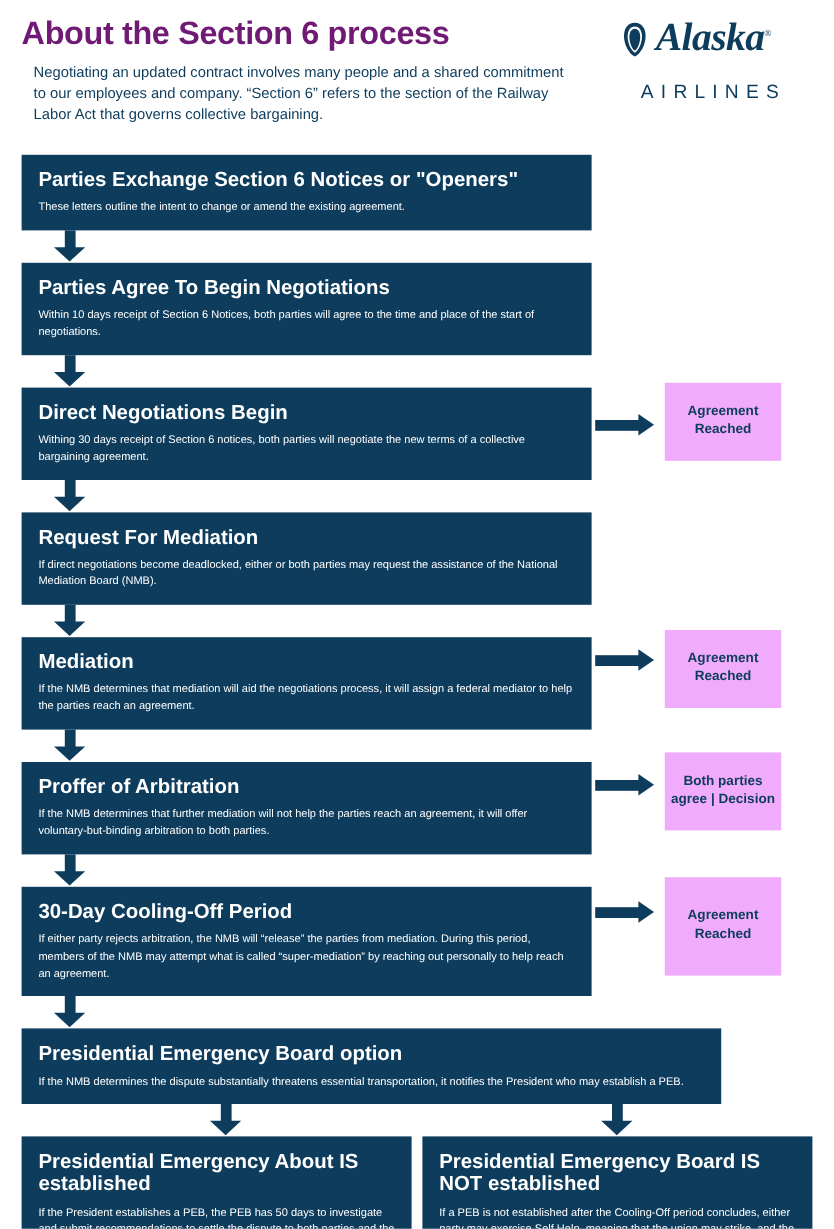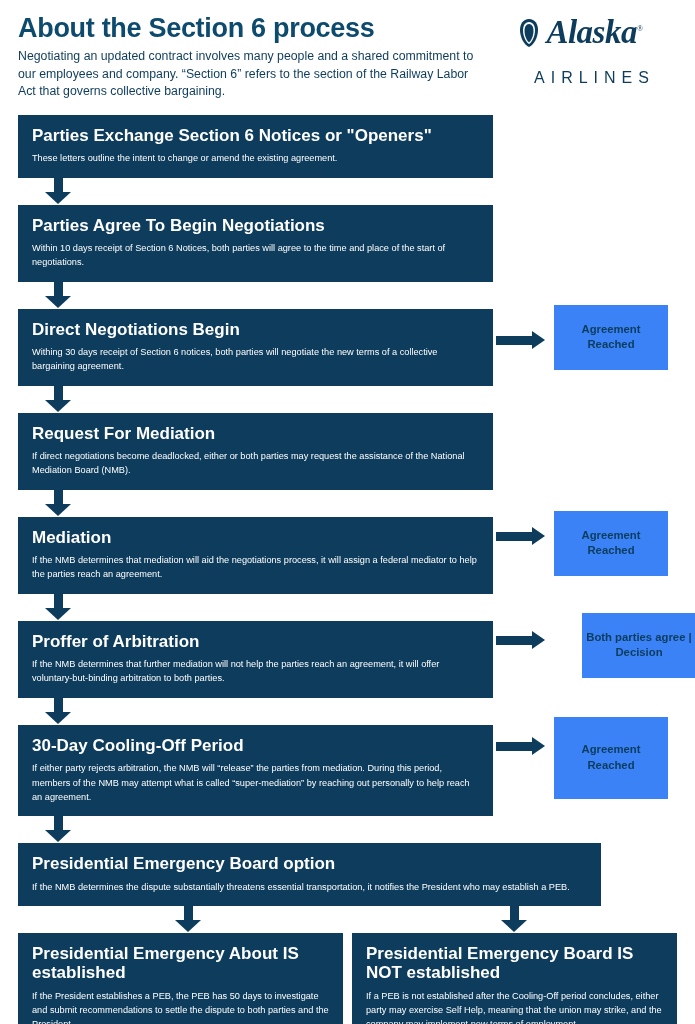--- a/index.html
+++ b/index.html
@@ -29,29 +29,29 @@
     align-items: flex-start;
     justify-content: space-between;
   }
   .header-text {
     width: 470px;
   }
   .title {
     font-size: 27px;
     font-weight: bold;
     letter-spacing: -0.3px;
-    color: #0c4a6e;
+    color: #701a75;
     margin: 0 0 6px 0;
     line-height: 1.05;
   }
   .subtitle {
     font-size: 12.3px;
     line-height: 1.42;
     color: #0d3c5c;
-    margin: 0;
+    margin: 10px;
   }
   .logo {
     width: 165px;
     text-align: center;
     padding-top: 2px;
     position: relative;
   }
   .logo-word {
     font-family: Liberation Serif, serif;
     font-style: italic;
@@ -162,32 +162,32 @@
     top: 0;
     width: 0;
     height: 0;
     border-top: 9.5px solid transparent;
     border-bottom: 9.5px solid transparent;
     border-left: 13px solid #0d3c5c;
   }
 
   .outcome {
     position: absolute;
-    background: #3b82f6;
+    background: #f0abfc;
     color: #0d3c5c;
     font-weight: bold;
     font-size: 11.3px;
     line-height: 1.35;
     text-align: center;
     display: flex;
     align-items: center;
     justify-content: center;
     box-sizing: border-box;
     padding: 6px 4px;
-    width: 114px;
+    width: 97px;
   }
 
   
   .split {
     display: flex;
     gap: 9px;
     margin-top: 0;
   }
   .split .step {
     width: 325px;
@@ -303,21 +303,21 @@
 
     <div class="step-row">
       <div class="step">
         <p class="step-title">Proffer of Arbitration</p>
         <p class="step-desc">If the NMB determines that further mediation will not help the parties reach an agreement, it will offer voluntary-but-binding arbitration to both parties.</p>
       </div>
       <div class="right-arrow" style="left:478px; top:10px;">
         <div class="ra-stem"></div>
         <div class="ra-head"></div>
       </div>
-      <div class="outcome" style="left:564px; top:-8px; height:65px;">Both parties agree | Decision</div>
+      <div class="outcome" style="left:536px; top:-8px; height:65px;">Both parties agree | Decision</div>
     </div>
     <div class="connector">
       <div class="arrow-stem"></div>
       <div class="arrow-head"></div>
     </div>
 
     <div class="step-row">
       <div class="step">
         <p class="step-title">30-Day Cooling-Off Period</p>
         <p class="step-desc">If either party rejects arbitration, the NMB will “release” the parties from mediation. During this period, members of the NMB may attempt what is called “super-mediation” by reaching out personally to help reach an agreement.</p>

